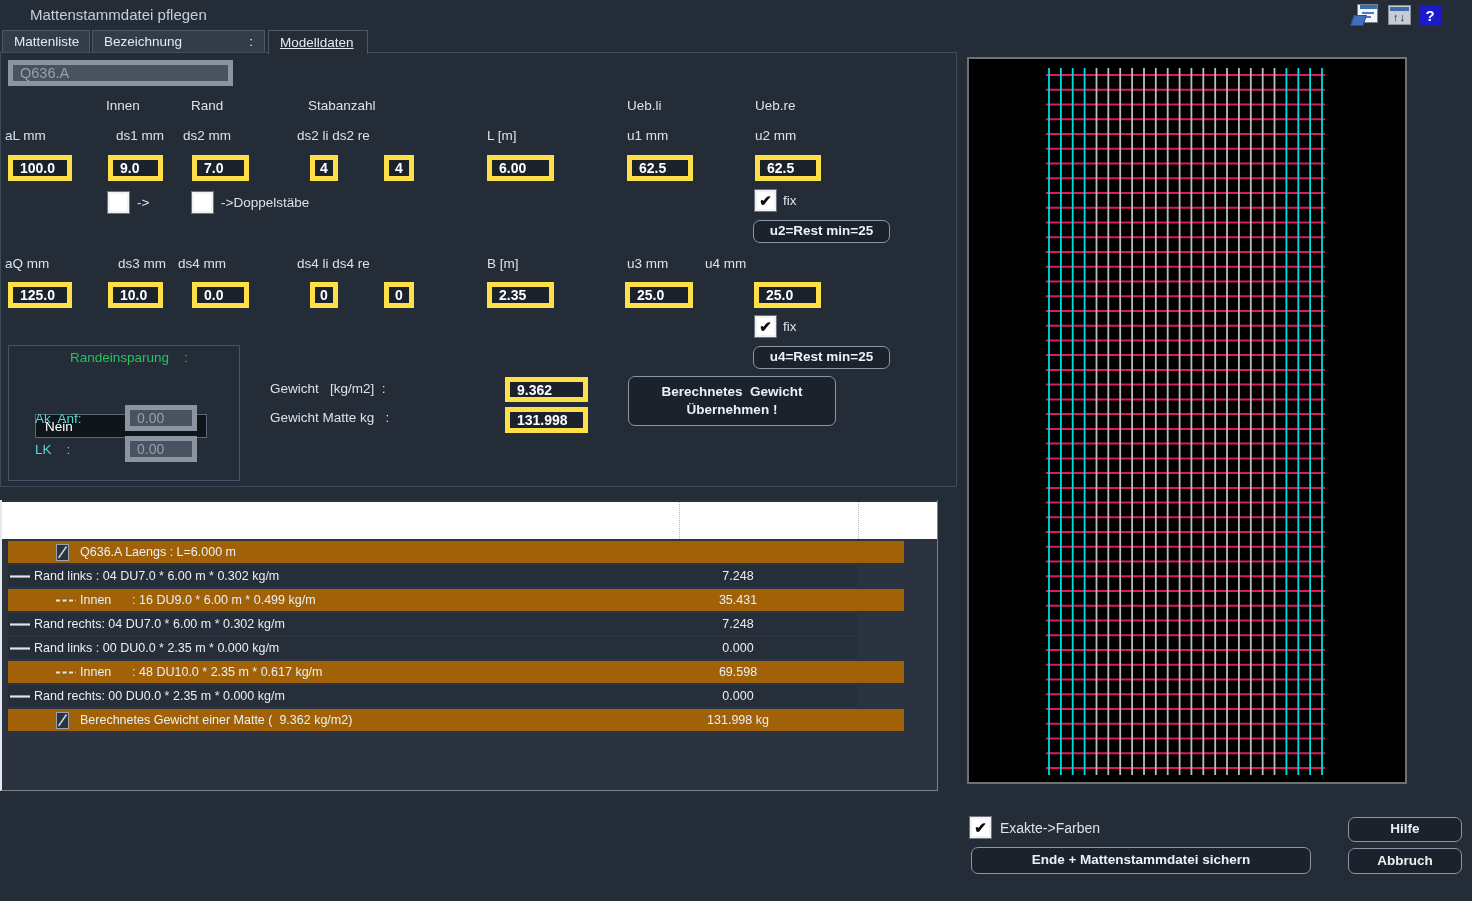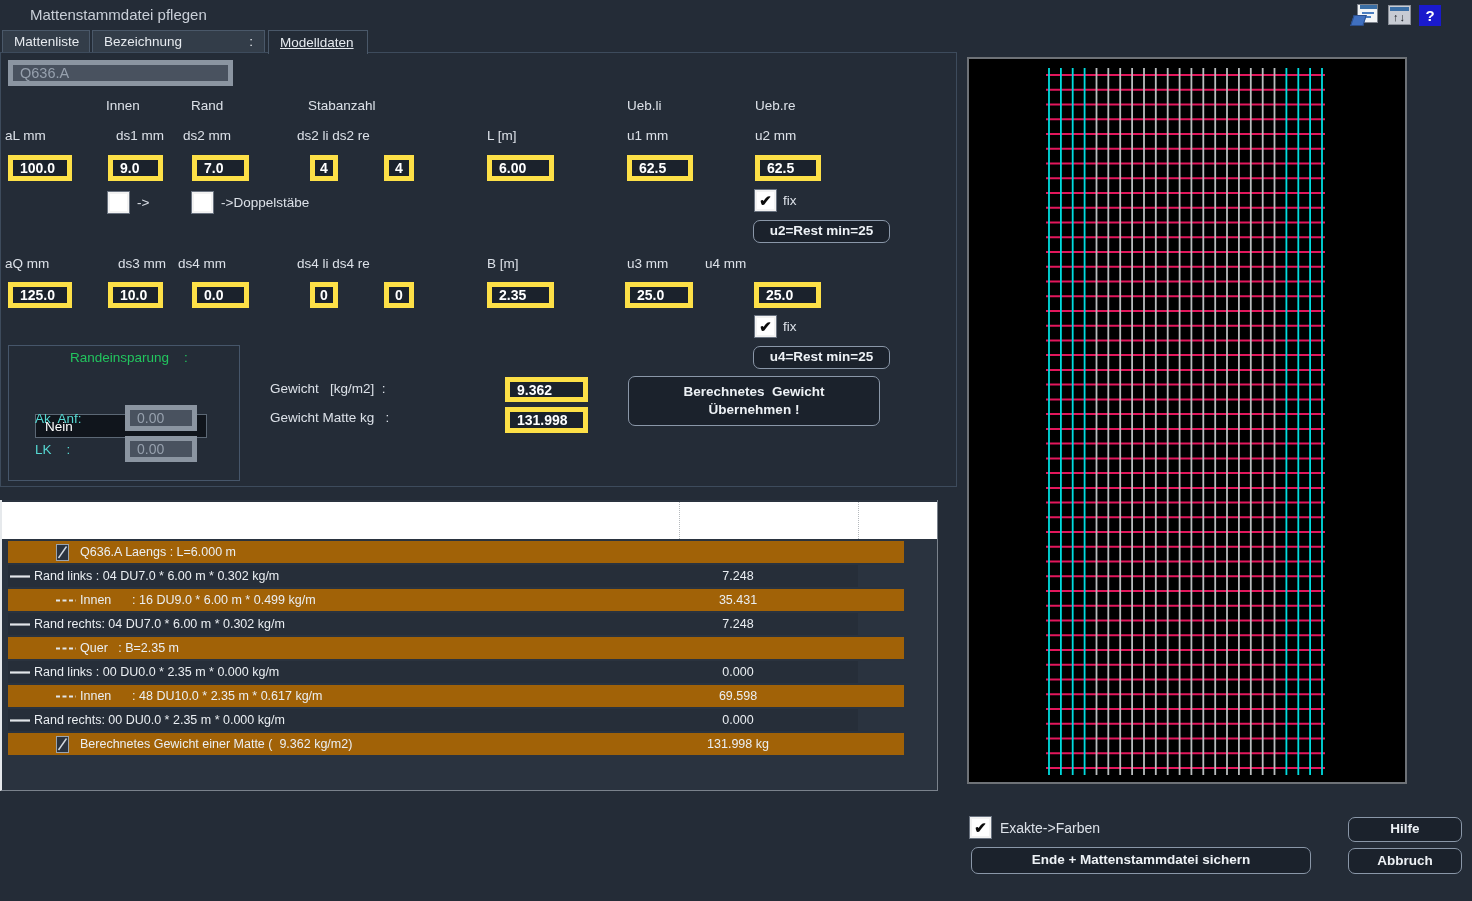--- a/index.html
+++ b/index.html
@@ -177,21 +177,21 @@
 </div>
 <div class="lbl teal" style="left:35px;top:411px;">Ak  Anf:</div>
 <div class="field dis" style="left:125px;top:405px;width:72px;">0.00</div>
 <div class="lbl teal" style="left:35px;top:442px;">LK    :</div>
 <div class="field dis" style="left:125px;top:436px;width:72px;">0.00</div>
 
 <div class="lbl" style="left:270px;top:381px;">Gewicht   [kg/m2]  :</div>
 <div class="field" style="left:505px;top:377px;width:83px;height:25px;">9.362</div>
 <div class="lbl" style="left:270px;top:410px;">Gewicht Matte kg   :</div>
 <div class="field" style="left:505px;top:407px;width:83px;height:26px;">131.998</div>
-<div class="btn" style="left:628px;top:376px;width:252px;height:50px;flex-direction:column;">
+<div class="btn" style="left:628px;top:376px;width:208px;height:50px;flex-direction:column;">
   <span>Berechnetes  Gewicht</span>
   <span>Übernehmen !</span>
 </div>
 
 <div class="mat-table">
   <div class="mat-header">
     <span class="divider" style="left:677px;"></span>
     <span class="divider" style="left:856px;"></span>
   </div>
   <div class="mat-body">
@@ -224,29 +224,20 @@
         <span class="row-value">35.431</span>
       </div>
       <div class="mat-row row-dark">
         <span class="row-icon">
           <svg width="20" height="17" viewBox="0 0 20 17">
             <line x1="0" y1="8.5" x2="20" y2="8.5" stroke="#E2E6EA" stroke-width="2.2"></line>
           </svg>
         </span>
         <span class="row-text">Rand rechts: 04 DU7.0 * 6.00 m * 0.302 kg/m</span>
         <span class="row-value">7.248</span>
-      </div>
-      <div class="mat-row row-light">
-        <span class="row-icon">
-          <svg width="20" height="17" viewBox="0 0 20 17">
-            <line x1="0" y1="8.5" x2="20" y2="8.5" stroke="#E2E6EA" stroke-width="2.2" stroke-dasharray="4 2.5"></line>
-          </svg>
-        </span>
-        <span class="row-text">Quer   : B=2.35 m</span>
-        <span class="row-value"></span>
       </div>
       <div class="mat-row row-dark">
         <span class="row-icon">
           <svg width="20" height="17" viewBox="0 0 20 17">
             <line x1="0" y1="8.5" x2="20" y2="8.5" stroke="#E2E6EA" stroke-width="2.2"></line>
           </svg>
         </span>
         <span class="row-text">Rand links : 00 DU0.0 * 2.35 m * 0.000 kg/m</span>
         <span class="row-value">0.000</span>
       </div>

